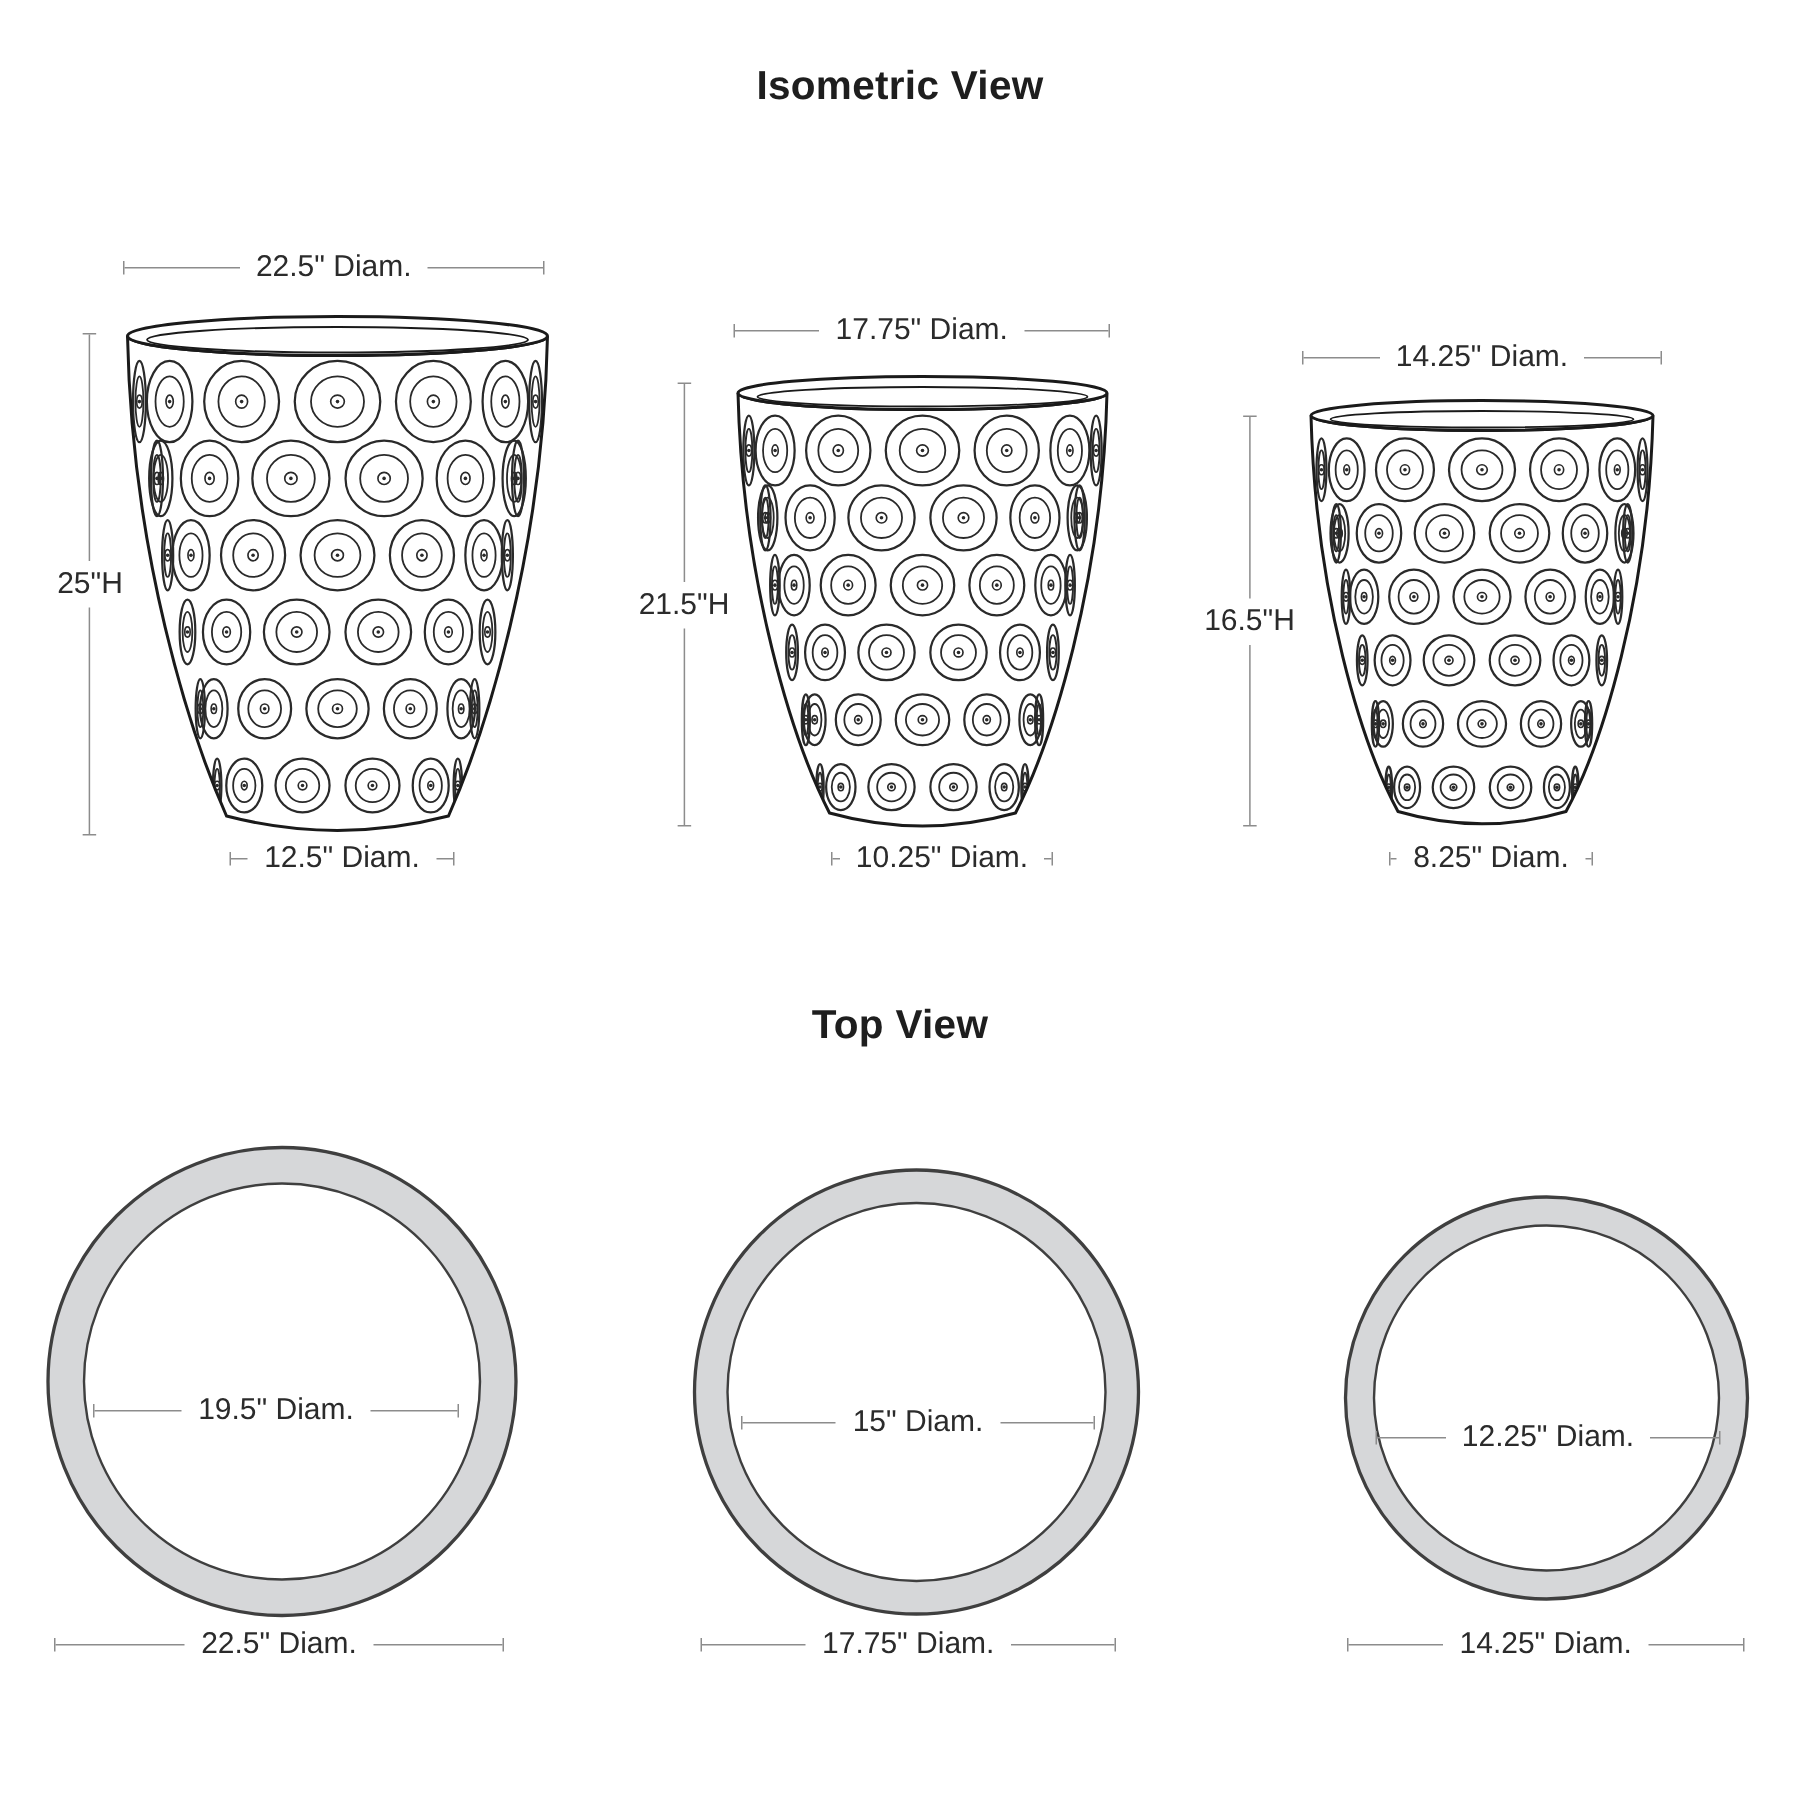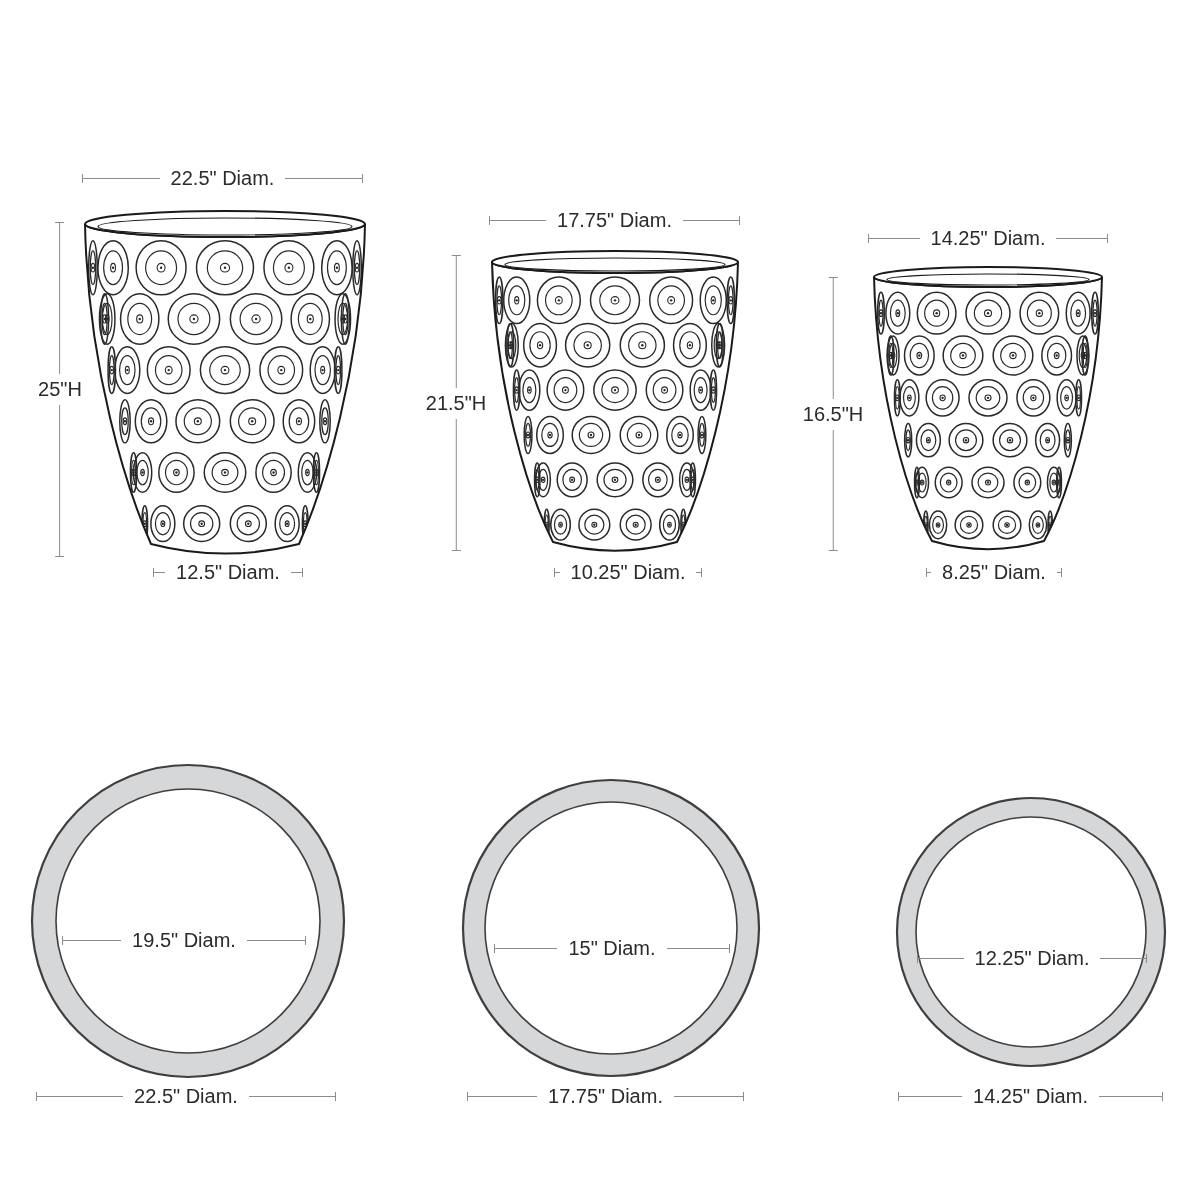--- a/index.html
+++ b/index.html
@@ -597,20 +597,22 @@
       <g>
         <circle cx="611" cy="928" r="148" fill="#d6d7d9" stroke="#3f3f3f" stroke-width="2.2"></circle>
         <circle cx="611" cy="928" r="126" fill="#fff" stroke="#3f3f3f" stroke-width="1.6"></circle>
       </g>
       <g>
         <circle cx="1031" cy="932" r="134" fill="#d6d7d9" stroke="#3f3f3f" stroke-width="2.2"></circle>
         <circle cx="1031" cy="932" r="115" fill="#fff" stroke="#3f3f3f" stroke-width="1.6"></circle>
       </g>
     </svg>
 
+  <div class="title t-iso">Isometric View</div>
+  <div class="title t-top">Top View</div>
 
   <div class="hdim" style="left:82px;top:166px;width:281px">
     <span class="tkv"></span>
       <span class="ln"></span>
     <span class="lbl">22.5" Diam.</span>
     <span class="ln"></span>
       <span class="tkv"></span>
   </div>
   <div class="hdim" style="left:489px;top:208px;width:251px">
     <span class="tkv"></span>

